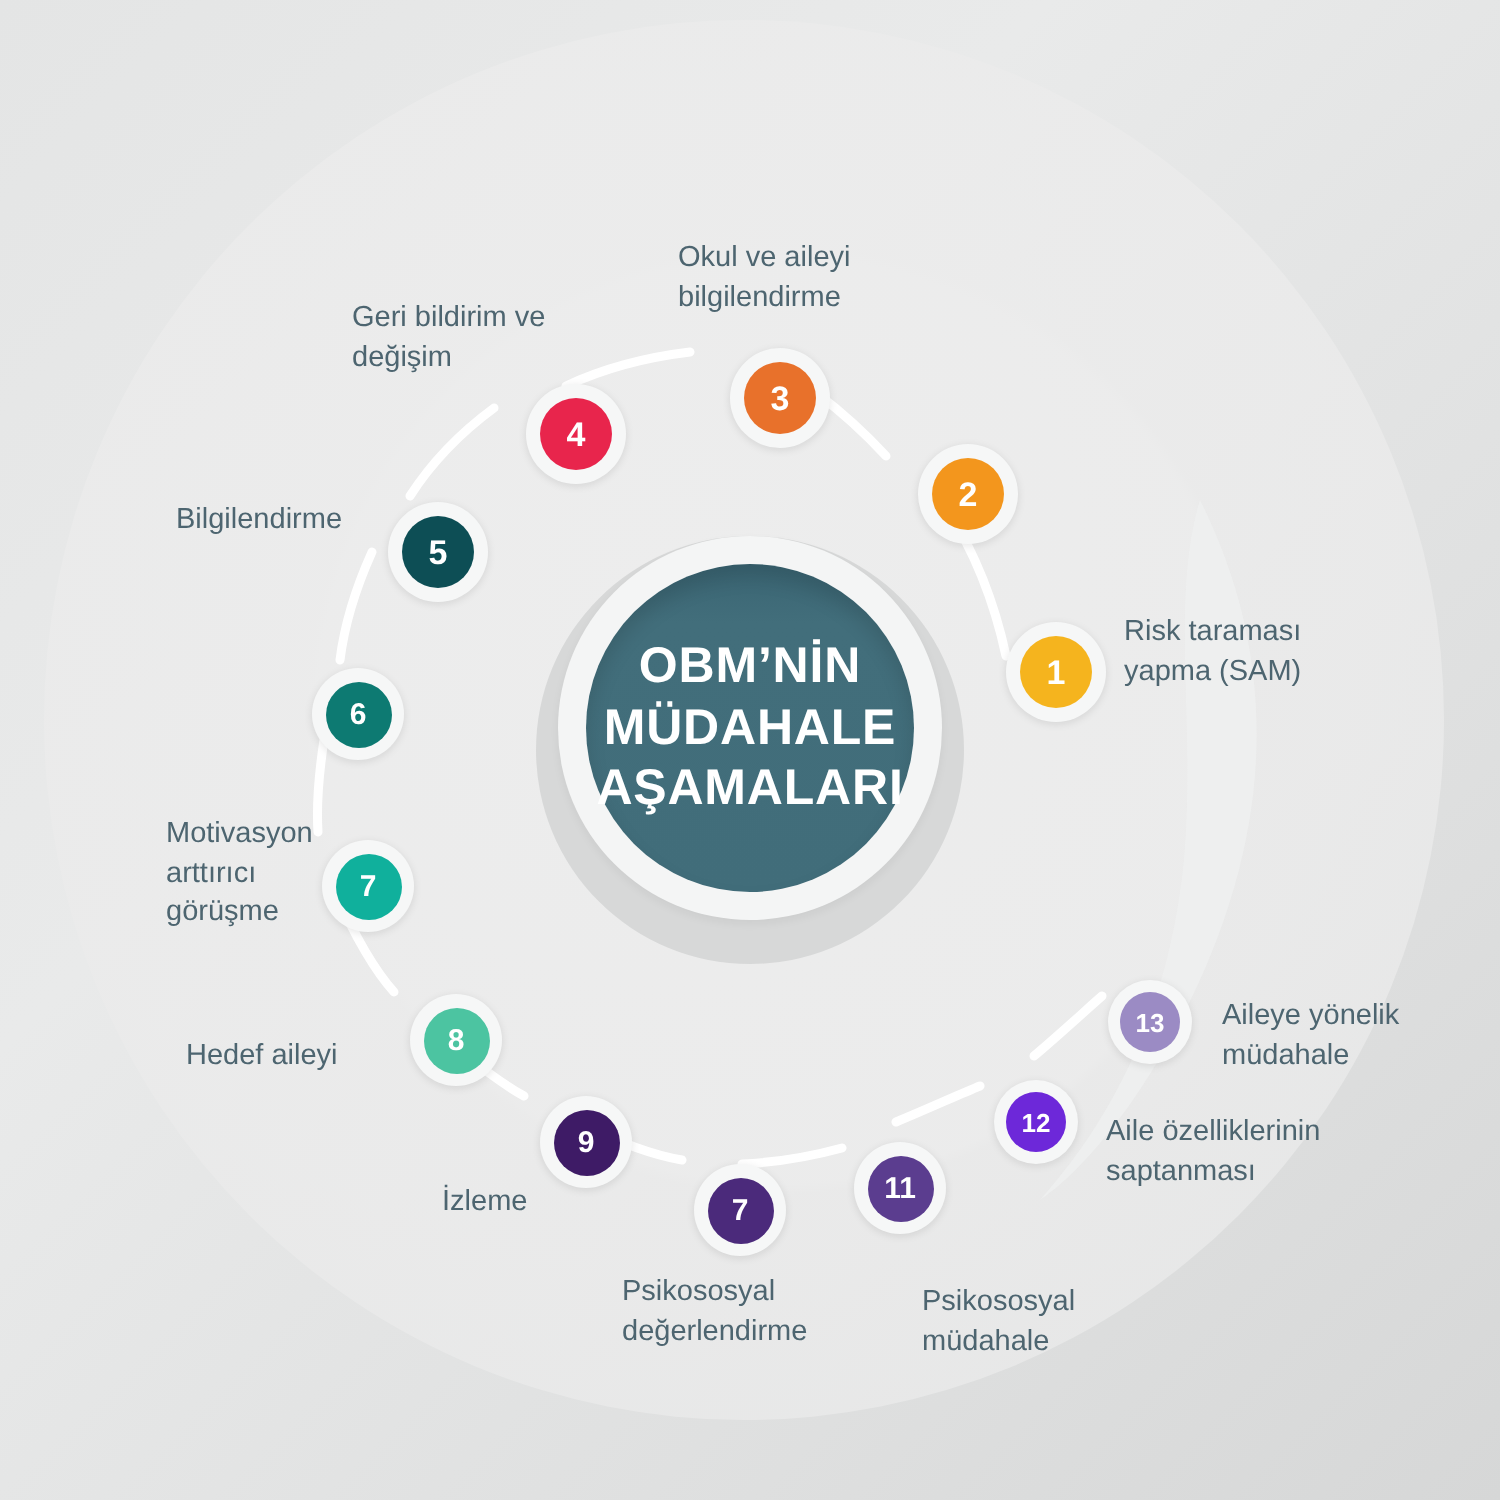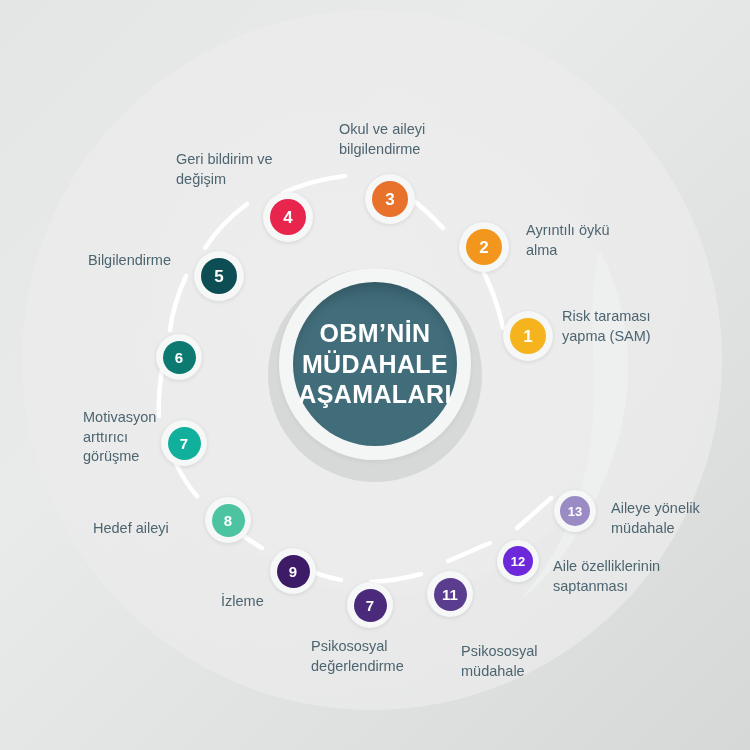--- a/index.html
+++ b/index.html
@@ -151,22 +151,20 @@
 
   <div class="node sz-lg" style="left:503px;top:311px;">
     <div class="disc" style="background:#f5b41e;">1</div>
   </div>
   <div class="label l" style="left:562px;top:307px;width:170px;">Risk taraması
 yapma (SAM)</div>
 
   <div class="node sz-lg" style="left:459px;top:222px;">
     <div class="disc" style="background:#f3961d;">2</div>
   </div>
-  <div class="label l" style="left:526px;top:221px;width:170px;">Ayrıntılı öykü
-alma</div>
 
   <div class="node sz-lg" style="left:365px;top:174px;">
     <div class="disc" style="background:#e8712b;">3</div>
   </div>
   <div class="label l" style="left:339px;top:120px;width:180px;">Okul ve aileyi
 bilgilendirme</div>
 
   <div class="node sz-lg" style="left:263px;top:192px;">
     <div class="disc" style="background:#e8254c;">4</div>
   </div>

